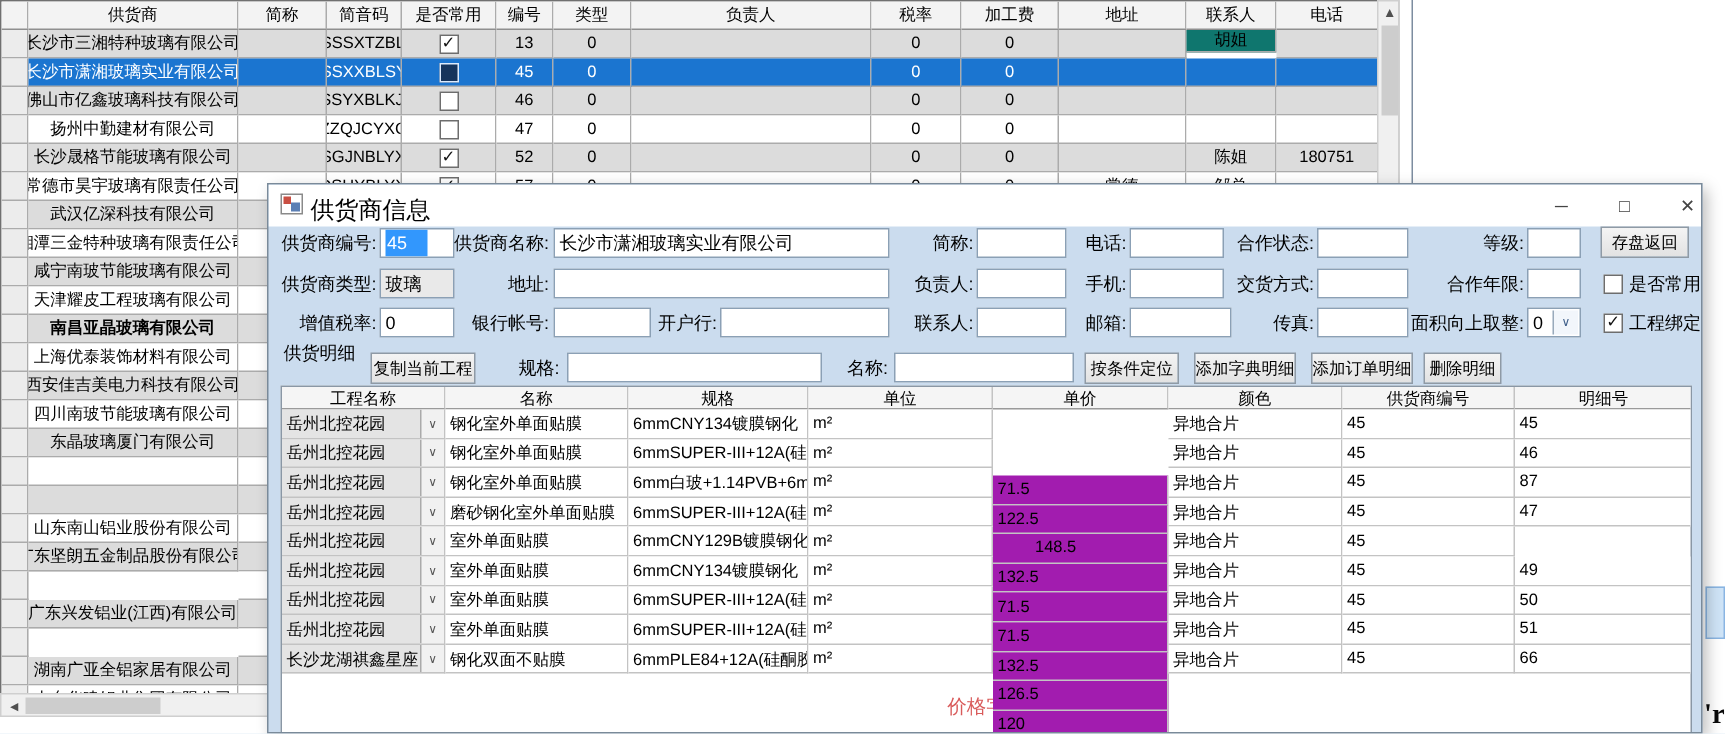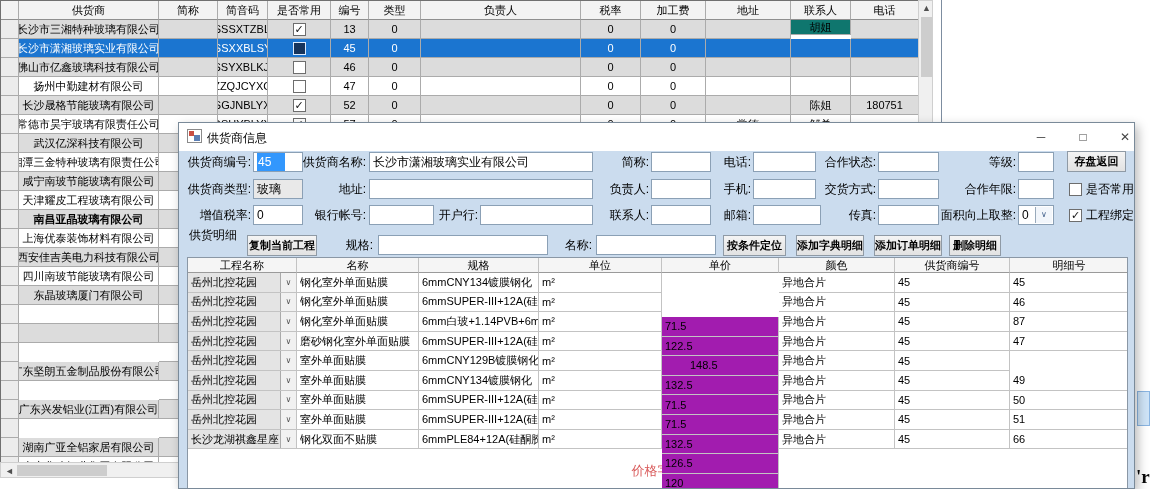--- a/index.html
+++ b/index.html
@@ -15,33 +15,33 @@
     display:flex;align-items:center;justify-content:center;font-size:11px;line-height:11px;color:#111;}
   .chkbox.on-sel{border-color:#dceafc;background:#16345c;color:#16345c;}
   
   .sbar{position:absolute;background:#f0f0f0;box-sizing:border-box;border:1px solid #cfcfcf;}
   .sbar .arrow{position:absolute;font-size:9px;color:#505050;line-height:9px;}
   .sthumb{position:absolute;background:#cdcdcd;}
   
   #dialog{position:absolute;left:178px;top:122px;width:957px;height:367px;background:#cbdcee;
     border:1px solid #7a8a99;box-sizing:border-box;box-shadow:3px 4px 10px rgba(0,0,0,.28);overflow:hidden;}
   #dlg-titlebar{position:absolute;left:0;top:0;width:100%;height:28px;background:#ffffff;}
-  #dlg-title{position:absolute;left:28px;top:7px;font-size:12px;}
+  #dlg-title{position:absolute;left:28px;top:7px;font-size:16px;}
   #dlg-icon{position:absolute;left:8px;top:6px;width:15px;height:14px;border:1px solid #8a8a8a;background:#fff;box-sizing:border-box;}
   #dlg-icon:before{content:"";position:absolute;left:1px;top:1px;width:5px;height:5px;background:#c94f43;}
   #dlg-icon:after{content:"";position:absolute;right:1px;bottom:1px;width:6px;height:6px;background:#5b7fb4;}
   .winbtn{position:absolute;top:0;height:28px;display:flex;align-items:center;justify-content:center;
     font-size:12px;color:#444;width:42px;}
   .lbl{position:absolute;height:20px;line-height:20px;font-size:12px;text-align:right;white-space:nowrap;}
   .txt{position:absolute;height:20px;box-sizing:border-box;background:#fff;border:1px solid #8ba0b5;
     font-size:12px;line-height:18px;padding:0 3px;overflow:hidden;white-space:nowrap;}
   .txt.ro{background:#e9e9e9;}
   .selhl{display:inline-block;background:#3297fd;color:#fff;padding:0 14px 0 1px;}
   .btn{position:absolute;height:21px;box-sizing:border-box;background:linear-gradient(#f4f4f4,#e2e2e2);
-    border:1px solid #8f9aa5;font-size:11px;display:flex;align-items:center;justify-content:center;white-space:nowrap;font-weight:bold;}
+    border:1px solid #8f9aa5;font-size:11px;display:flex;align-items:center;justify-content:center;white-space:nowrap;}
   .fchk{position:absolute;display:flex;align-items:center;gap:4px;font-size:12px;height:14px;}
   .combo-arrow{position:absolute;right:1px;top:1px;bottom:1px;width:16px;background:#f2f6fb;border-left:1px solid #9ab;
     display:flex;align-items:center;justify-content:center;font-size:8px;color:#41608a;}
   
   #detail-panel{position:absolute;left:8px;top:134px;width:941px;height:233px;background:#fff;
     border:1px solid #8a97a5;box-sizing:border-box;overflow:hidden;}
   .dcell{position:absolute;box-sizing:border-box;border-right:1px solid #c3c3c3;border-bottom:1px solid #c3c3c3;
     font-size:11px;display:flex;align-items:center;padding:0 3px;overflow:hidden;white-space:nowrap;background:#fff;}
   .dcell.hd{background:#f5f5f5;justify-content:center;border-bottom:1px solid #9a9a9a;}
   .dcell.combo{background:#e4e4e4;}
@@ -300,20 +300,21 @@
       <div class="gcell" style="left: 267px; top: 323px; width: 63px; height: 19px; background: rgb(220, 220, 220); color: rgb(0, 0, 0);"></div>
       <div class="gcell" style="left: 330px; top: 323px; width: 38px; height: 19px; background: rgb(220, 220, 220); color: rgb(0, 0, 0);"></div>
       <div class="gcell" style="left: 368px; top: 323px; width: 52px; height: 19px; background: rgb(220, 220, 220); color: rgb(0, 0, 0);"></div>
       <div class="gcell" style="left: 420px; top: 323px; width: 160px; height: 19px; background: rgb(220, 220, 220); color: rgb(0, 0, 0);"></div>
       <div class="gcell" style="left: 580px; top: 323px; width: 60px; height: 19px; background: rgb(220, 220, 220); color: rgb(0, 0, 0);"></div>
       <div class="gcell" style="left: 640px; top: 323px; width: 65px; height: 19px; background: rgb(220, 220, 220); color: rgb(0, 0, 0);"></div>
       <div class="gcell" style="left: 705px; top: 323px; width: 85px; height: 19px; background: rgb(220, 220, 220); color: rgb(0, 0, 0);"></div>
       <div class="gcell" style="left: 790px; top: 323px; width: 60px; height: 19px; background: rgb(220, 220, 220); color: rgb(0, 0, 0);"></div>
       <div class="gcell" style="left: 850px; top: 323px; width: 68px; height: 19px; background: rgb(220, 220, 220); color: rgb(0, 0, 0);"></div>
       <div class="gcell rowhdr" style="left: 0px; top: 342px; width: 18px; height: 19px;"></div>
+      <div class="gcell" style="left: 18px; top: 342px; width: 140px; height: 19px; background: rgb(255, 255, 255); color: rgb(0, 0, 0);">山东南山铝业股份有限公司</div>
       <div class="gcell" style="left: 158px; top: 342px; width: 59px; height: 19px; background: rgb(255, 255, 255); color: rgb(0, 0, 0);"></div>
       <div class="gcell" style="left: 217px; top: 342px; width: 50px; height: 19px; background: rgb(255, 255, 255); color: rgb(0, 0, 0);"></div>
       <div class="gcell" style="left: 267px; top: 342px; width: 63px; height: 19px; background: rgb(255, 255, 255); color: rgb(0, 0, 0);"></div>
       <div class="gcell" style="left: 330px; top: 342px; width: 38px; height: 19px; background: rgb(255, 255, 255); color: rgb(0, 0, 0);"></div>
       <div class="gcell" style="left: 368px; top: 342px; width: 52px; height: 19px; background: rgb(255, 255, 255); color: rgb(0, 0, 0);"></div>
       <div class="gcell" style="left: 420px; top: 342px; width: 160px; height: 19px; background: rgb(255, 255, 255); color: rgb(0, 0, 0);"></div>
       <div class="gcell" style="left: 580px; top: 342px; width: 60px; height: 19px; background: rgb(255, 255, 255); color: rgb(0, 0, 0);"></div>
       <div class="gcell" style="left: 640px; top: 342px; width: 65px; height: 19px; background: rgb(255, 255, 255); color: rgb(0, 0, 0);"></div>
       <div class="gcell" style="left: 705px; top: 342px; width: 85px; height: 19px; background: rgb(255, 255, 255); color: rgb(0, 0, 0);"></div>
       <div class="gcell" style="left: 790px; top: 342px; width: 60px; height: 19px; background: rgb(255, 255, 255); color: rgb(0, 0, 0);"></div>

